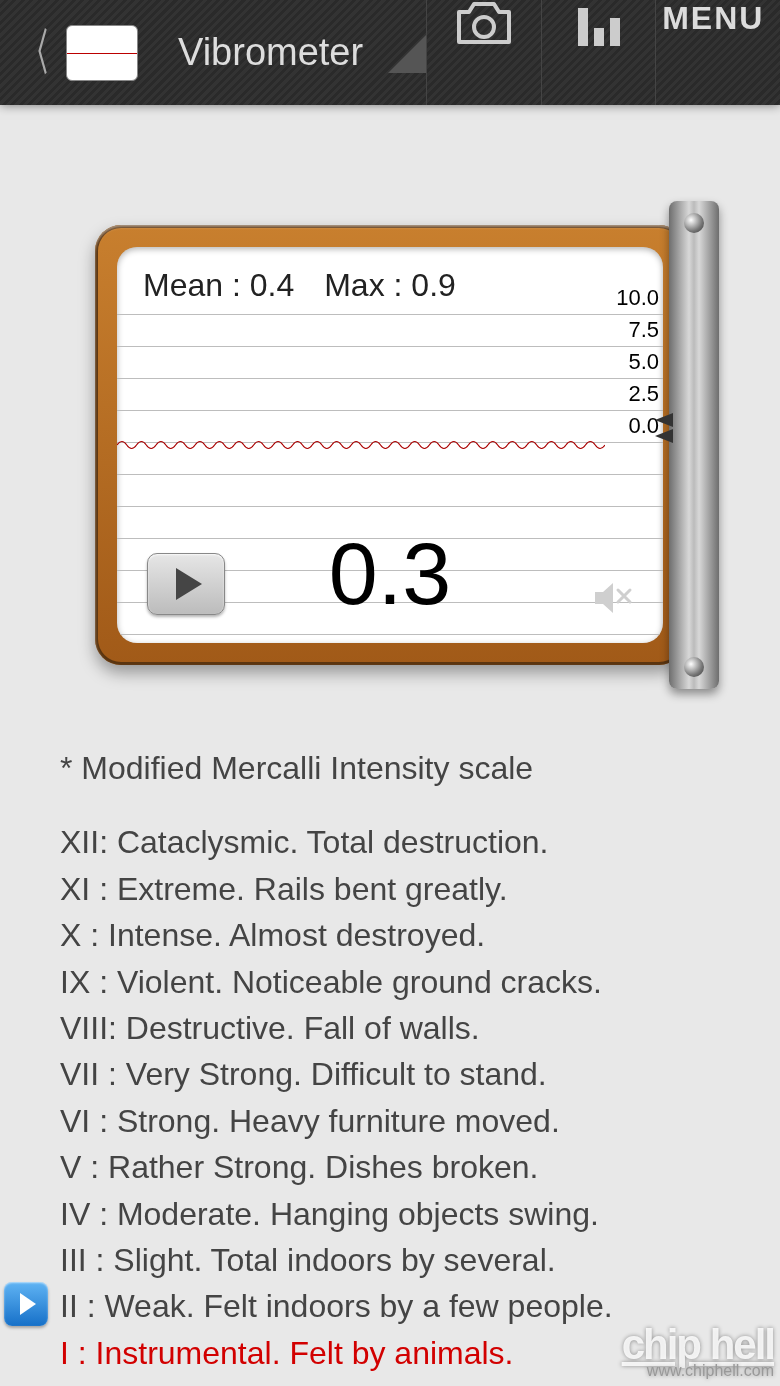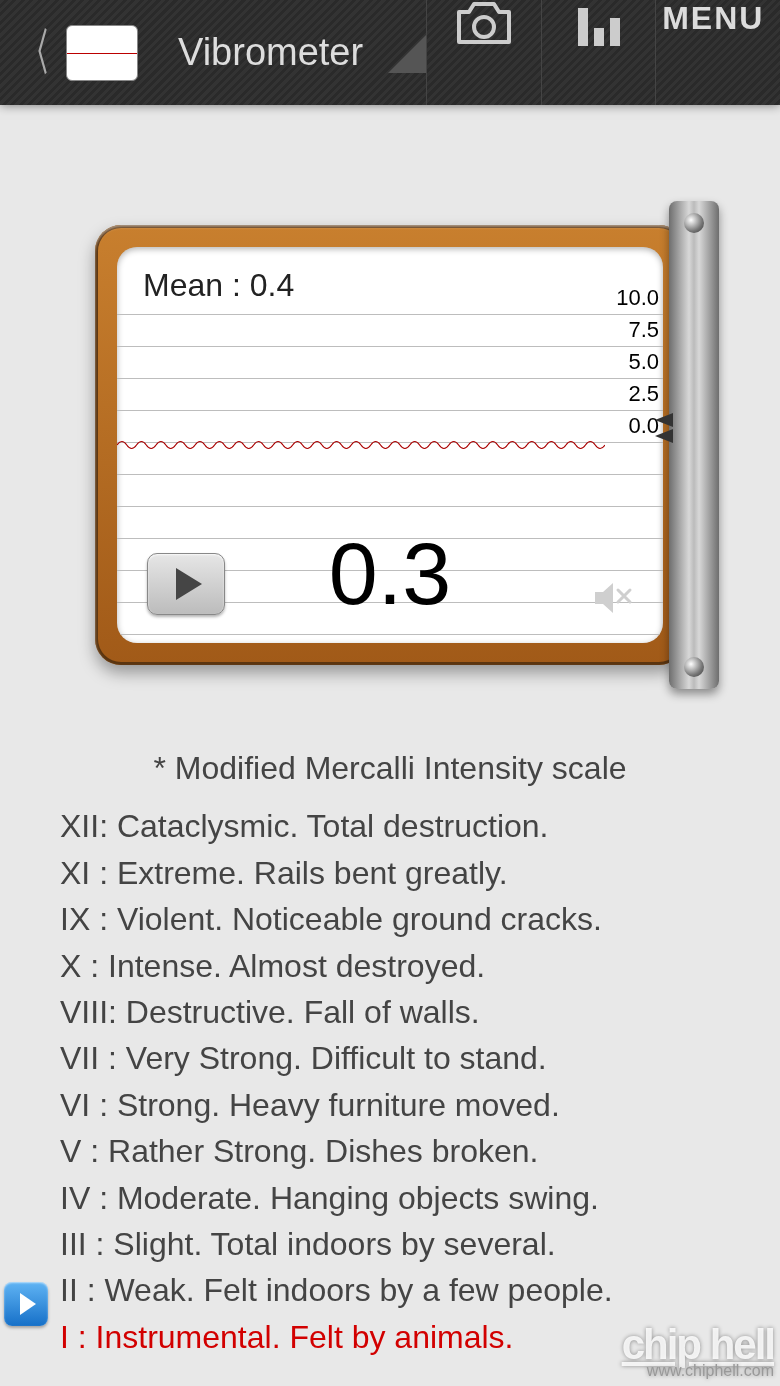--- a/index.html
+++ b/index.html
@@ -135,21 +135,21 @@
   .metal-bar .screw.top{top:12px;} .metal-bar .screw.bot{bottom:12px;}
   .pointer{position:absolute;right:12px;width:30px;height:14px;}
   .pointer::before{content:"";position:absolute;right:0;top:0;border-top:7px solid transparent;border-bottom:7px solid transparent;border-right:18px solid #333;}
   
   .scale-block{
     margin:80px 60px 0 60px;
     font-size:32px;
     color:#444;
     line-height:1.45;
   }
-  .scale-title{margin-bottom:12px;text-align:center;}
+  .scale-title{margin-bottom:28px;}
   .scale-row{white-space:nowrap;}
   .scale-row.highlight{color:#d20000;}
   
   .corner-play{
     position:absolute;left:4px;bottom:60px;width:44px;height:44px;border-radius:8px;
     background:linear-gradient(#60b4f4,#1670c8);
     box-shadow:inset 0 1px 2px rgba(255,255,255,0.6),0 2px 3px rgba(0,0,0,0.3);
     display:flex;align-items:center;justify-content:center;
   }
   .corner-play .tri{width:0;height:0;border-top:11px solid transparent;border-bottom:11px solid transparent;border-left:16px solid #fff;margin-left:4px;}
@@ -194,20 +194,21 @@
   </div>
 </div>
 
 <div class="content">
   <div class="device">
     <div class="device-frame"></div>
     <div class="device-screen">
       <div class="lines"></div>
       <div class="stats-row">
         <span>Mean : 0.4</span>
+        <span>Max : 0.9</span>
       </div>
       <div class="y-labels">
         <div>10.0</div>
         <div>7.5</div>
         <div>5.0</div>
         <div>2.5</div>
         <div>0.0</div>
       </div>
       <div class="waveform">
         <svg viewBox="0 0 500 20" preserveAspectRatio="none">
@@ -231,22 +232,22 @@
     </div>
     <div class="pointer" style="top:188px"></div>
     <div class="pointer" style="top:204px"></div>
   </div>
 
   <div class="scale-block">
     <div class="scale-title">* Modified Mercalli Intensity scale</div>
     <div id="scale-rows">
         <div class="scale-row">XII: Cataclysmic. Total destruction.</div>
         <div class="scale-row">XI : Extreme. Rails bent greatly.</div>
+        <div class="scale-row">X  : Intense. Almost destroyed.</div>
         <div class="scale-row">IX : Violent. Noticeable ground cracks.</div>
-        <div class="scale-row">X  : Intense. Almost destroyed.</div>
         <div class="scale-row">VIII: Destructive. Fall of walls.</div>
         <div class="scale-row">VII : Very Strong. Difficult to stand.</div>
         <div class="scale-row">VI : Strong. Heavy furniture moved.</div>
         <div class="scale-row">V  : Rather Strong. Dishes broken.</div>
         <div class="scale-row">IV : Moderate. Hanging objects swing.</div>
         <div class="scale-row">III : Slight. Total indoors by several.</div>
         <div class="scale-row">II : Weak. Felt indoors by a few people.</div>
         <div class="scale-row highlight">I  : Instrumental. Felt by animals.</div>
       </div>
   </div>

